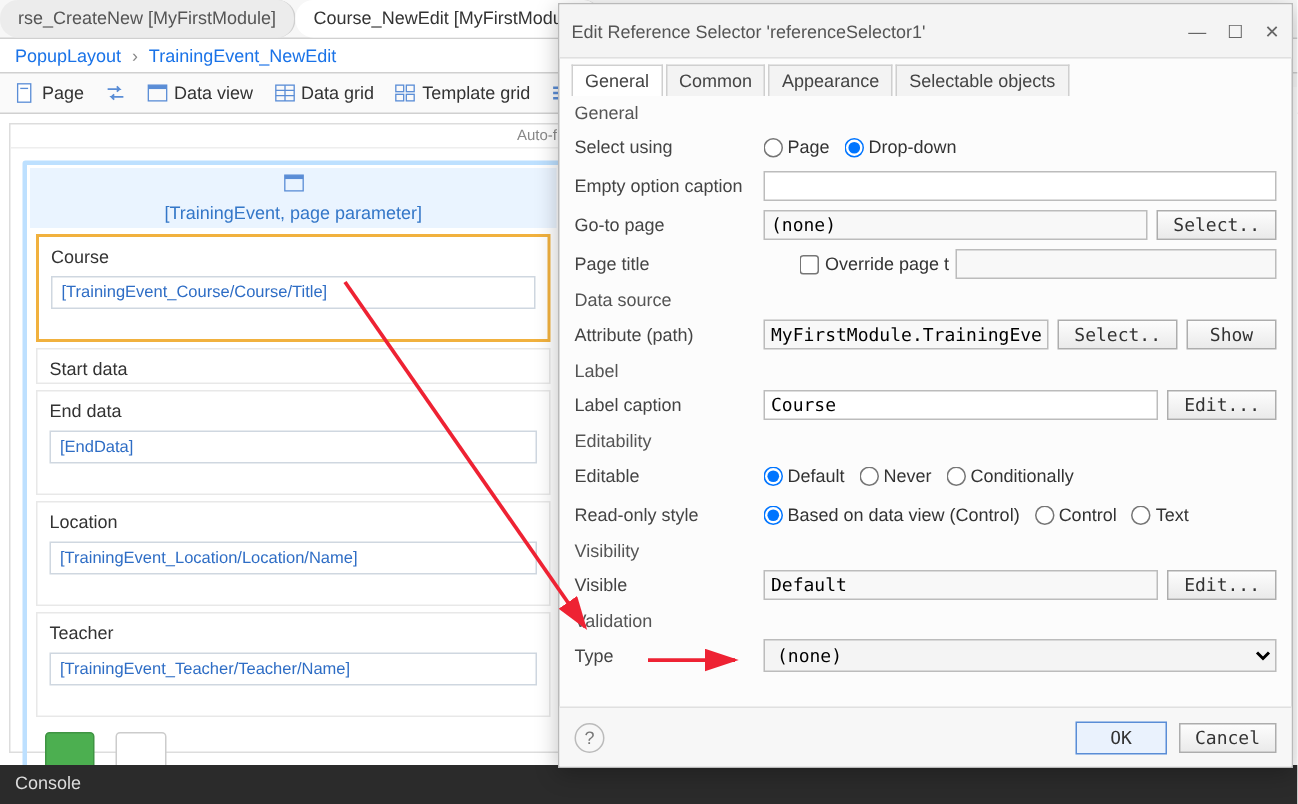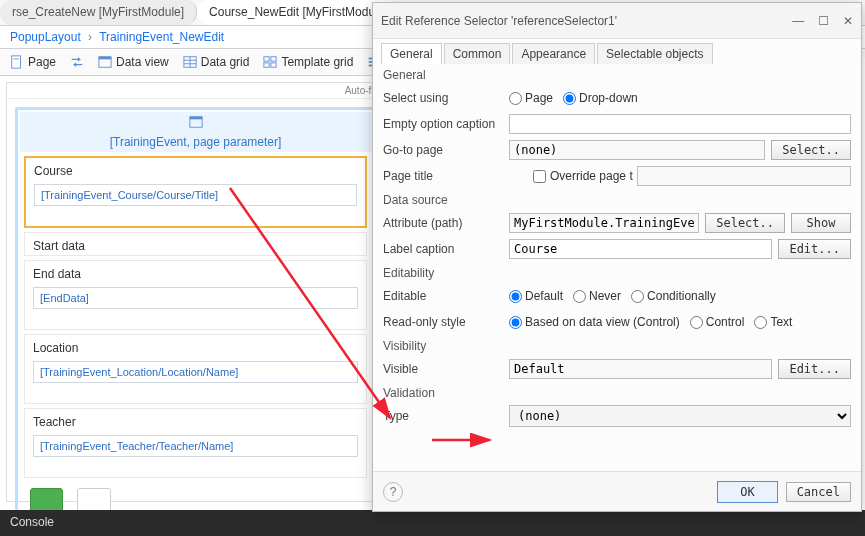--- a/index.html
+++ b/index.html
@@ -242,20 +242,21 @@
     </div>
 
     <div class="sec">Data source</div>
     <div class="row">
       <span class="lbl">Attribute (path)</span>
       <input type="text" readonly="" value="MyFirstModule.TrainingEvent_Course/MyFirst" style="">
       <span class="btn">Select..</span>
       <span class="btn">Show</span>
     </div>
 
+    <div class="sec">Label</div>
     <div class="row">
       <span class="lbl">Label caption</span>
       <input type="text" value="Course" style="">
       <span class="btn">Edit...</span>
     </div>
 
     <div class="sec">Editability</div>
     <div class="row">
       <span class="lbl">Editable</span>
       <div class="radio-group">

